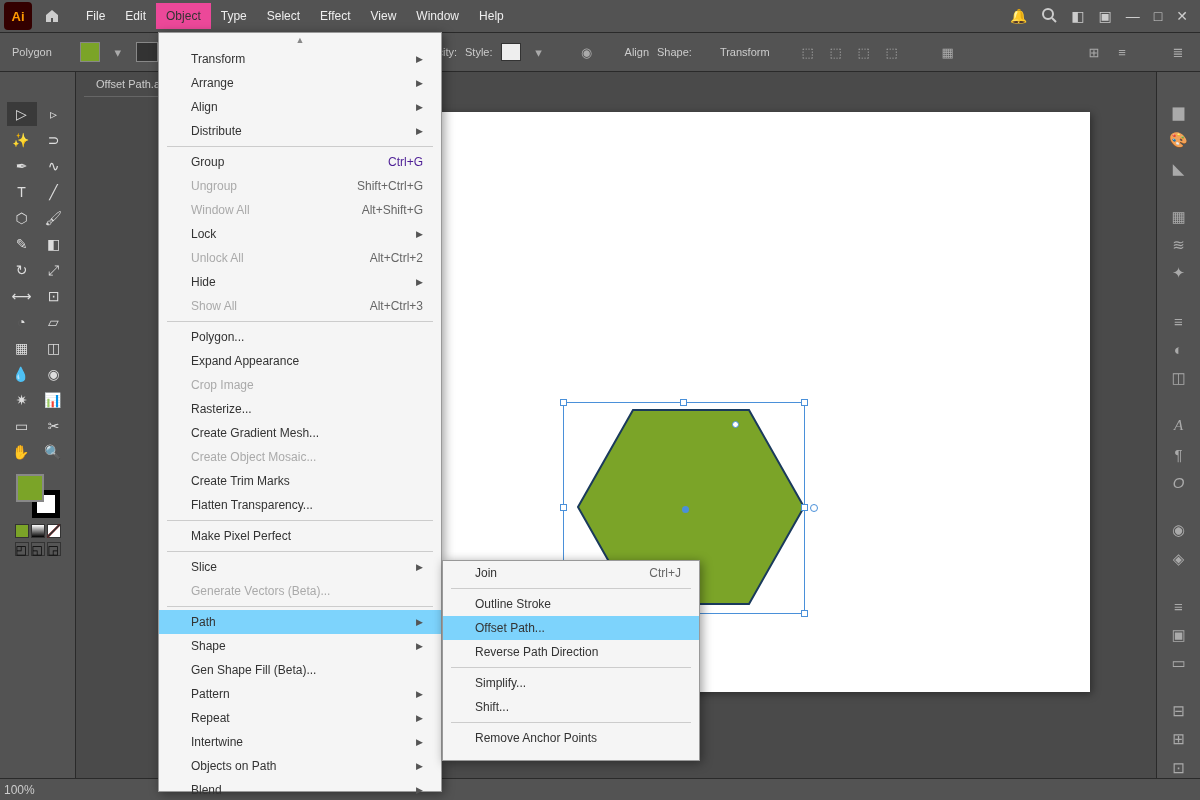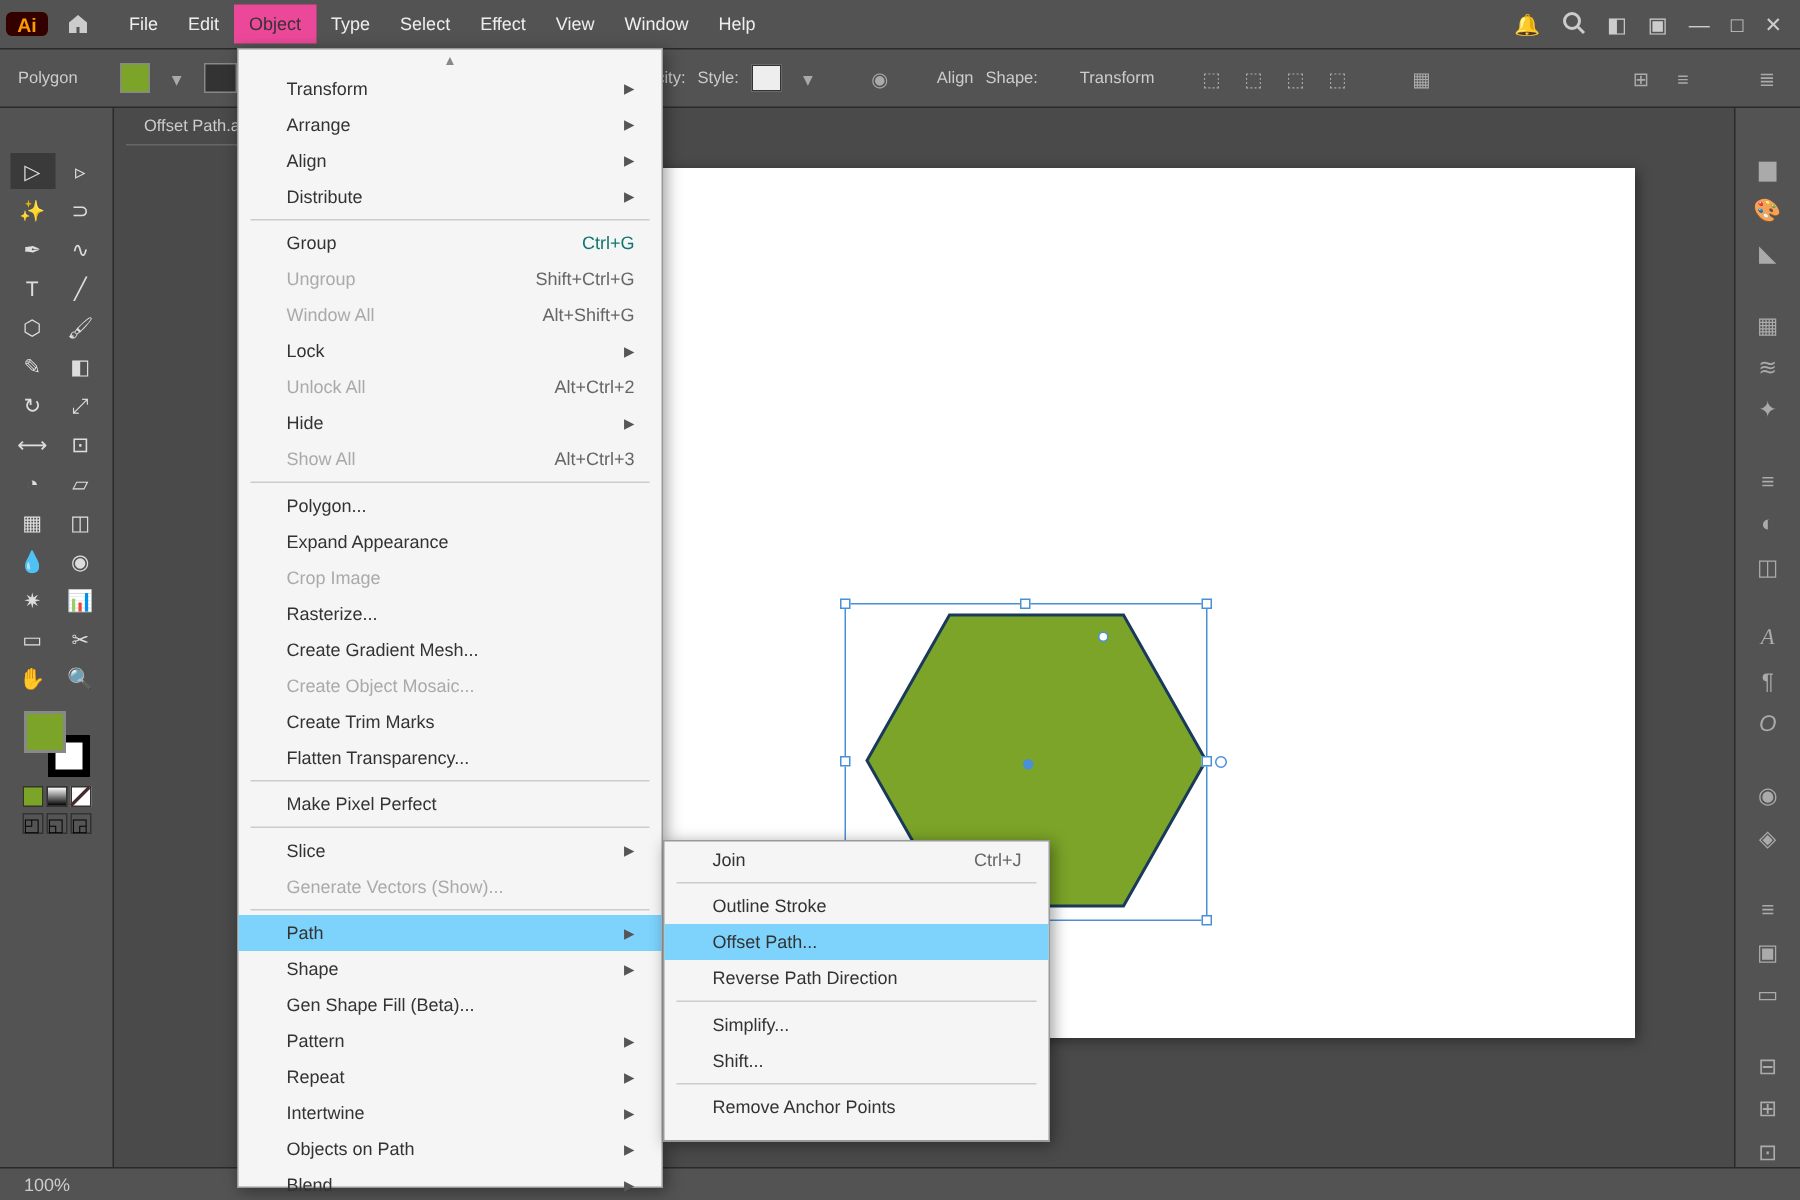--- a/index.html
+++ b/index.html
@@ -1,18 +1,18 @@
 <!DOCTYPE html>
 <html><head>
 <meta charset="utf-8">
 <style>
 *{margin:0;padding:0;box-sizing:border-box;font-family:"Segoe UI",Tahoma,sans-serif;font-size:12px;user-select:none}
 body{background:#535353;width:1200px;height:800px;overflow:hidden;position:relative}
 .titlebar{height:32px;background:#535353;display:flex;align-items:center;padding:0 4px}
-.app-logo{width:28px;height:16px;background:#330000;border-radius:4px;display:flex;align-items:center;justify-content:center;color:#ff9a00;font-weight:bold;font-size:13px;margin-right:8px}
+.app-logo{width:28px;height:28px;background:#330000;border-radius:4px;display:flex;align-items:center;justify-content:center;color:#ff9a00;font-weight:bold;font-size:13px;margin-right:8px}
 .home-icon{width:24px;height:24px;display:flex;align-items:center;justify-content:center;color:#ccc;margin-right:12px}
 .menu-bar{display:flex;color:#eee}
 .menu-item{padding:6px 10px;cursor:default}
 .menu-item.active{background:#ec4899;color:#333}
 .win-controls{margin-left:auto;display:flex;align-items:center;gap:14px;color:#ccc;padding-right:8px}
 .win-controls span{font-size:14px}
 .control-bar{height:40px;background:#535353;border-top:1px solid #2a2a2a;border-bottom:1px solid #2a2a2a;display:flex;align-items:center;padding:0 12px;color:#ccc;gap:8px}
 .shape-label{font-size:11px;margin-right:20px}
 .color-swatch{width:20px;height:20px;background:#7ba428;border:1px solid #888}
 .opt-label{font-size:11px;color:#ccc}
@@ -35,21 +35,21 @@
 .sel-box{position:absolute;left:487px;top:330px;width:242px;height:212px;border:1px solid #4a90d9}
 .handle{position:absolute;width:7px;height:7px;background:#fff;border:1px solid #4a90d9}
 .handle.tl{top:-4px;left:-4px}.handle.tm{top:-4px;left:calc(50% - 4px)}.handle.tr{top:-4px;right:-4px}
 .handle.ml{top:calc(50% - 4px);left:-4px}.handle.mr{top:calc(50% - 4px);right:-4px}
 .handle.bl{bottom:-4px;left:-4px}.handle.bm{bottom:-4px;left:calc(50% - 4px)}.handle.br{bottom:-4px;right:-4px}
 .rot{position:absolute;width:8px;height:8px;border:1px solid #4a90d9;border-radius:50%;background:#fff;top:calc(50% - 4px);right:-14px}
 .center-pt{position:absolute;width:7px;height:7px;background:#4a90d9;border-radius:50%;top:calc(50% - 2px);left:calc(50% - 2px)}
 .widget-pt{position:absolute;width:7px;height:7px;border:1px solid #4a90d9;border-radius:50%;background:#fff;top:18px;left:168px}
 .right-panels{width:44px;background:#535353;border-left:1px solid #2a2a2a;display:flex;flex-direction:column;align-items:center;padding-top:30px;gap:8px}
 .panel-icon{width:28px;height:28px;display:flex;align-items:center;justify-content:center;color:#aaa;font-size:15px}
-.status{height:22px;background:#535353;border-top:1px solid #2a2a2a;display:flex;align-items:center;padding:0 16px;color:#ccc;font-size:11px}
+.status{height:22px;background:#535353;border-top:1px solid #2a2a2a;display:flex;align-items:center;padding:0 4px;color:#ccc;font-size:11px}
 .dropdown{position:absolute;background:#f5f5f5;border:1px solid #999;box-shadow:2px 2px 10px rgba(0,0,0,.4);color:#333;z-index:100}
 .dd-main{left:158px;top:32px;width:284px;max-height:760px}
 .dd-item{padding:5px 18px 5px 32px;display:flex;justify-content:space-between;align-items:center;font-size:12.5px;cursor:default;position:relative}
 .dd-item.disabled{color:#aaa}
 .dd-item.hl{background:#7dd3fc}
 .dd-item .arrow{font-size:9px;color:#555}
 .dd-sep{height:1px;background:#ccc;margin:3px 8px}
 .dd-sub{left:442px;top:560px;width:258px}
 .scroll-ind{position:absolute;left:50%;transform:translateX(-50%);font-size:9px;color:#888}
 .scroll-top{top:2px}
@@ -245,21 +245,21 @@
       <span>Align</span>
       <span class="arrow">▶</span>
     </div>
     <div class="dd-item">
       <span>Distribute</span>
       <span class="arrow">▶</span>
     </div>
     <div class="dd-sep"></div>
     <div class="dd-item">
       <span>Group</span>
-      <span style="color: #0f766e;">Ctrl+G</span>
+      <span style="color: #4c1d95;">Ctrl+G</span>
     </div>
     <div class="dd-item disabled">
       <span>Ungroup</span>
       <span style="color: rgb(102, 102, 102);">Shift+Ctrl+G</span>
     </div>
     <div class="dd-item disabled">
       <span>Window All</span>
       <span style="color: rgb(102, 102, 102);">Alt+Shift+G</span>
     </div>
     <div class="dd-item">
@@ -306,21 +306,21 @@
     <div class="dd-sep"></div>
     <div class="dd-item">
       <span>Make Pixel Perfect</span>
     </div>
     <div class="dd-sep"></div>
     <div class="dd-item">
       <span>Slice</span>
       <span class="arrow">▶</span>
     </div>
     <div class="dd-item disabled">
-      <span>Generate Vectors (Show)...</span>
+      <span>Generate Vectors (Beta)...</span>
     </div>
     <div class="dd-sep"></div>
     <div class="dd-item hl">
       <span>Path</span>
       <span class="arrow">▶</span>
     </div>
     <div class="dd-item">
       <span>Shape</span>
       <span class="arrow">▶</span>
     </div>

